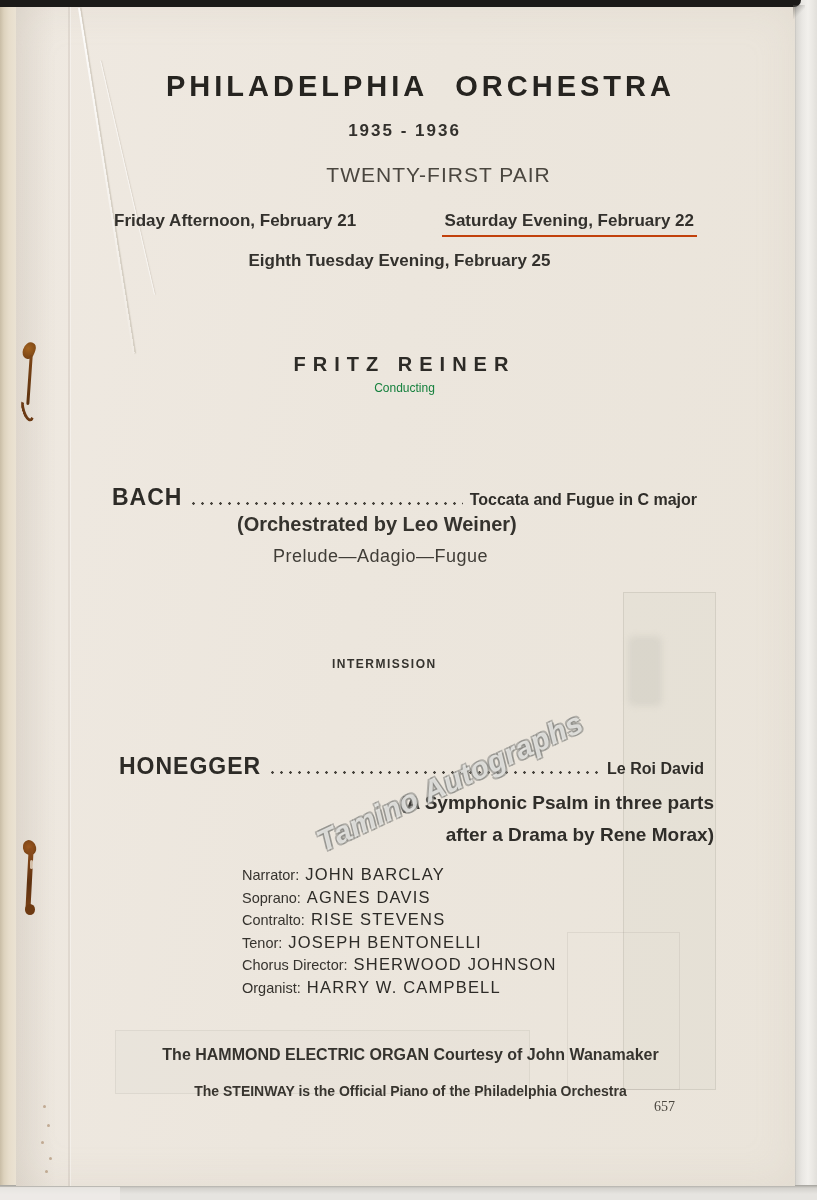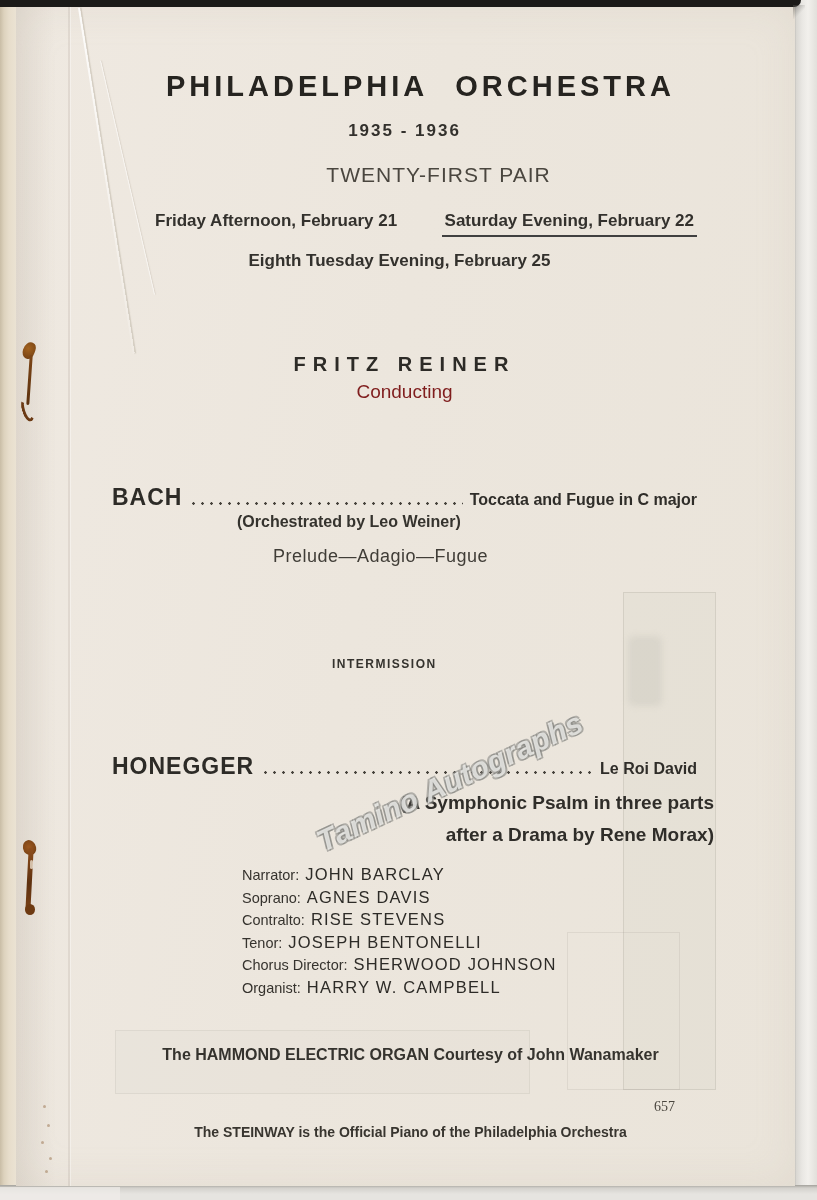--- a/index.html
+++ b/index.html
@@ -59,46 +59,46 @@
 
   
   .col{position:absolute;left:112px;top:0;width:585px;}
   .t-center{text-align:center;}
   .title{position:absolute;top:70px;width:100%;transform:translateX(16px);
     font-size:29px;font-weight:700;letter-spacing:4px;word-spacing:16px;color:#262420;}
   .season{position:absolute;top:121px;width:100%;font-size:17px;font-weight:700;letter-spacing:2px;color:#33312d;}
   .pair{position:absolute;top:163px;width:100%;transform:translateX(34px);
     font-size:21px;font-weight:400;letter-spacing:1px;color:#4a463f;}
   .dates{position:absolute;top:211px;left:2px;right:0;display:flex;justify-content:space-between;align-items:flex-start;
-    font-size:17px;font-weight:700;color:#33312d;margin-left:41px;}
-  .date-sat{border-bottom:2px solid #404040;padding:0 3px 4px 3px;}
+    font-size:17px;font-weight:700;color:#33312d;}
+  .date-sat{border-bottom:2px solid #c2410c;padding:0 3px 4px 3px;}
   .date-tue{position:absolute;top:251px;width:100%;transform:translateX(-5px);font-size:17px;font-weight:700;color:#33312d;}
   .cond-name{position:absolute;top:353px;width:100%;font-size:20px;font-weight:700;letter-spacing:7px;color:#2d2b27;}
-  .cond-role{position:absolute;top:381px;width:100%;font-size:19px;font-weight:400;color:#7f1d1d;}
+  .cond-role{position:absolute;top:381px;width:100%;font-size:12px;font-weight:400;color:#15803d;}
 
   .prog-row{position:absolute;left:0;width:585px;display:flex;align-items:baseline;text-align:right;}
   .prog-bach{top:484px;}
-  .prog-hon{top:753px;}
+  .prog-hon{top:753px;margin-left:7px;}
   .composer{font-size:23px;font-weight:700;letter-spacing:1px;color:#2d2b27;white-space:nowrap;}
   .leader{flex:1;height:3px;align-self:flex-end;margin:0 7px 6px 7px;
     background-image:radial-gradient(circle,#46423b 1.1px,rgba(0,0,0,0) 1.5px);
     background-size:9px 3px;background-repeat:repeat-x;background-position:left bottom;}
   .work{font-size:16px;font-weight:700;color:#2f2d29;white-space:nowrap;}
   .abs{position:absolute;white-space:nowrap;}
-  .work-note{left:237px;top:513px;font-size:16px;font-weight:700;color:#35332e;}
+  .work-note{left:237px;top:513px;font-size:20px;font-weight:700;color:#35332e;}
   .movements{left:273px;top:546px;font-size:18px;font-weight:400;letter-spacing:.5px;color:#403d37;}
   .intermission{left:332px;top:657px;font-size:12px;font-weight:700;letter-spacing:1.5px;color:#35332e;}
   .psalm{position:absolute;right:103px;top:787px;text-align:right;
     font-size:19px;font-weight:700;color:#2f2d29;line-height:32px;}
   .cast{position:absolute;left:242px;top:864px;line-height:21.5px;}
   .cast-row{white-space:nowrap;}
   .cast-role{font-size:14.5px;font-weight:400;color:#36332e;}
   .cast-name{font-size:16.5px;font-weight:400;letter-spacing:1.2px;color:#2d2b27;margin-left:6px;}
   .footer1{position:absolute;top:1046px;width:100%;transform:translateX(6px);font-size:16px;font-weight:700;color:#35332e;}
-  .footer2{position:absolute;top:1083px;width:100%;transform:translateX(6px);font-size:14px;font-weight:700;color:#38352f;margin-top:41px;}
+  .footer2{position:absolute;top:1083px;width:100%;transform:translateX(6px);font-size:14px;font-weight:700;color:#38352f;}
   .pagenum{left:654px;top:1099px;font-family:Liberation Serif, serif;font-size:14px;color:#4a463f;}
 
   .watermark{position:absolute;left:315px;top:727px;width:270px;height:110px;
     transform:rotate(-25deg);transform-origin:center center;
     font-size:30px;font-weight:700;font-style:italic;letter-spacing:.5px;
     color:rgba(250,249,246,.72);
     text-shadow:1.5px 1.5px 0 rgba(128,128,124,.60),-1.5px -1.5px 0 rgba(128,128,124,.55),
       1.5px -1.5px 0 rgba(128,128,124,.55),-1.5px 1.5px 0 rgba(128,128,124,.55),
       0 0 4px rgba(255,255,255,.35);
     display:flex;align-items:center;justify-content:center;white-space:nowrap;pointer-events:none;}

